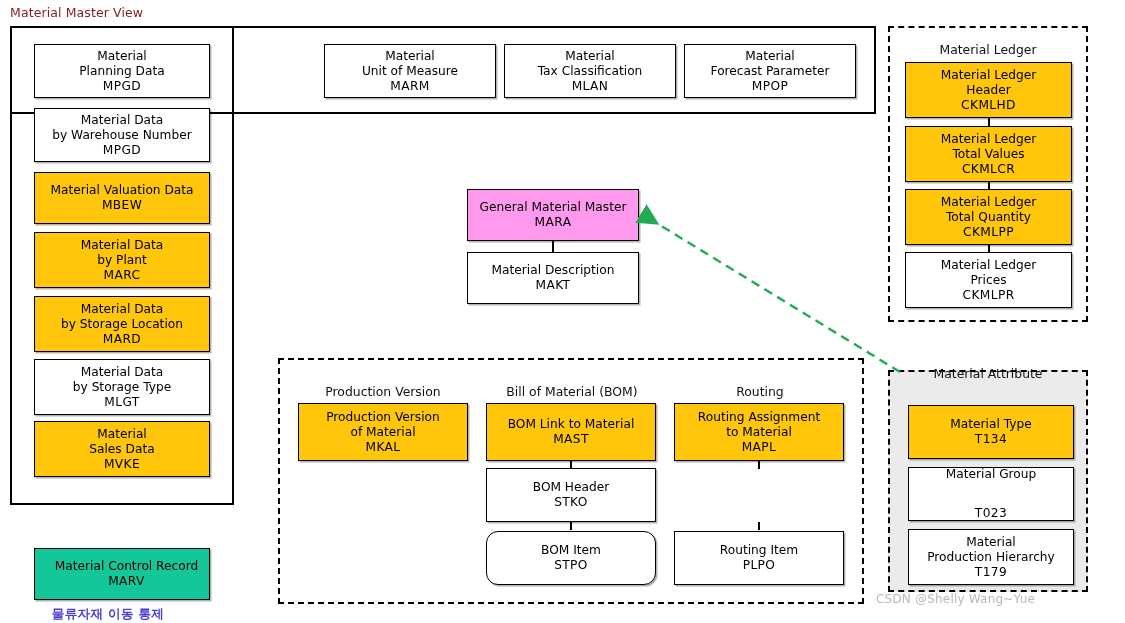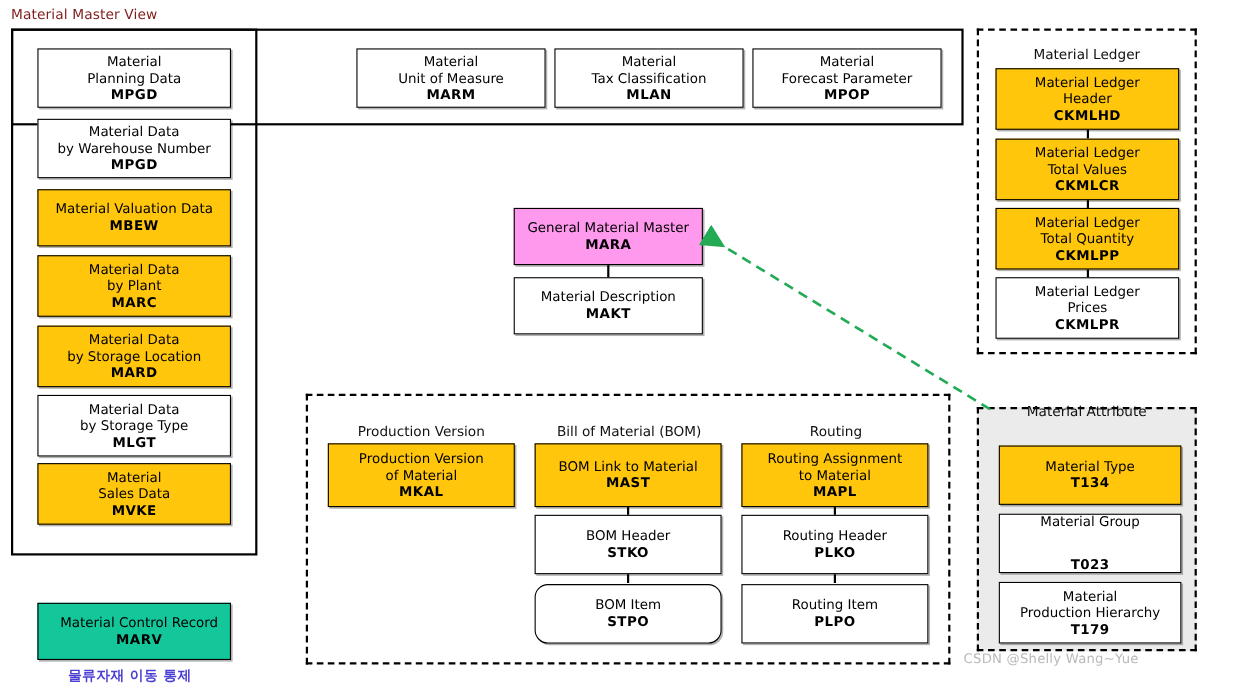--- a/index.html
+++ b/index.html
@@ -22,21 +22,21 @@
   .card{
     position:absolute;box-sizing:border-box;
     border:1.6px solid #000;background:#fff;
     display:flex;flex-direction:column;align-items:center;justify-content:center;
     text-align:center;
     font-size:12.2px;line-height:15px;
     box-shadow:1.5px 1.5px 0 rgba(0,0,0,.30);
     padding:2px 3px;
   }
   .card .ln{display:block;white-space:nowrap;}
-  .card .code{font-weight:bold;letter-spacing:.4px;}
+  .card .code{font-weight:normal;letter-spacing:.4px;}
   .card.y{background:#FFC60B;}
   .card.pink{background:#FF99EE;}
   .card.teal{background:#14C79B;padding-left:12px;}
 
   
   .solidbox{
     position:absolute;box-sizing:border-box;
     border:2.2px solid #000;background:transparent;
   }
   
@@ -204,35 +204,31 @@
     <span class="ln">BOM Item</span>
     <span class="ln code">STPO</span>
   </div>
 
   <div class="card y" style="left:674px;top:403px;width:170px;height:58px;">
     <span class="ln">Routing Assignment</span>
     <span class="ln">to Material</span>
     <span class="ln code">MAPL</span>
   </div>
   <div class="vline" style="left:758px;top:461px;height:8px;"></div>
-  <div class="card" style="left:674px;top:468px;width:170px;height:54px;">
-    <span class="ln">Routing Header</span>
-    <span class="ln code">PLKO</span>
-  </div>
   <div class="vline" style="left:758px;top:522px;height:8px;"></div>
   <div class="card" style="left:674px;top:531px;width:170px;height:54px;">
     <span class="ln">Routing Item</span>
     <span class="ln code">PLPO</span>
   </div>
 
   <div class="card teal" style="left:34px;top:548px;width:176px;height:52px;">
     <span class="ln">Material Control Record</span>
     <span class="ln code">MARV</span>
   </div>
-  <div class="korean" style="left:30px;top:606px;width:176px;text-align:center;">물류자재 이동 통제</div>
+  <div class="korean" style="left:20px;top:606px;width:176px;text-align:center;">물류자재 이동 통제</div>
 
   <div class="watermark" style="left:876px;top:592px;">CSDN @Shelly Wang~Yue</div>
 
   <svg class="overlay">
     <defs>
       <marker id="grnArrow" markerWidth="9" markerHeight="9" refX="7" refY="4.5" orient="auto" markerUnits="strokeWidth">
         <path d="M9,0 L9,9 L0,4.5 z" fill="#22aa55"></path>
       </marker>
     </defs>
     <line x1="900" y1="372" x2="645" y2="216" stroke="#22aa55" stroke-width="2.4" stroke-dasharray="9,6" marker-end="url(#grnArrow)"></line>

